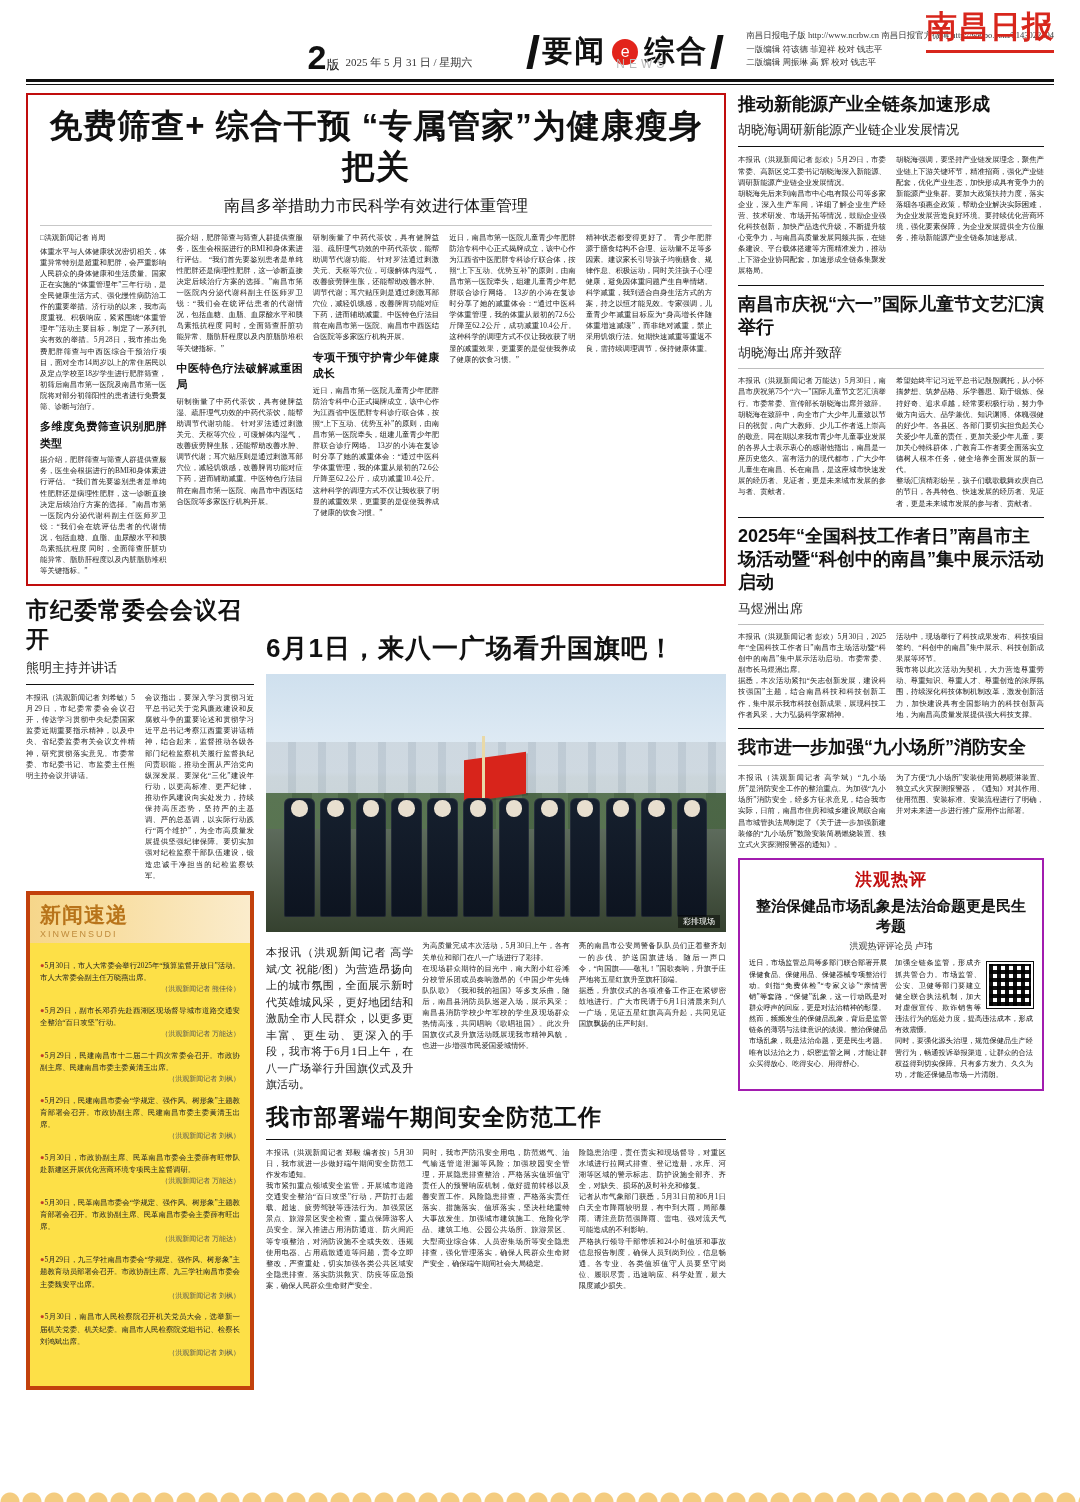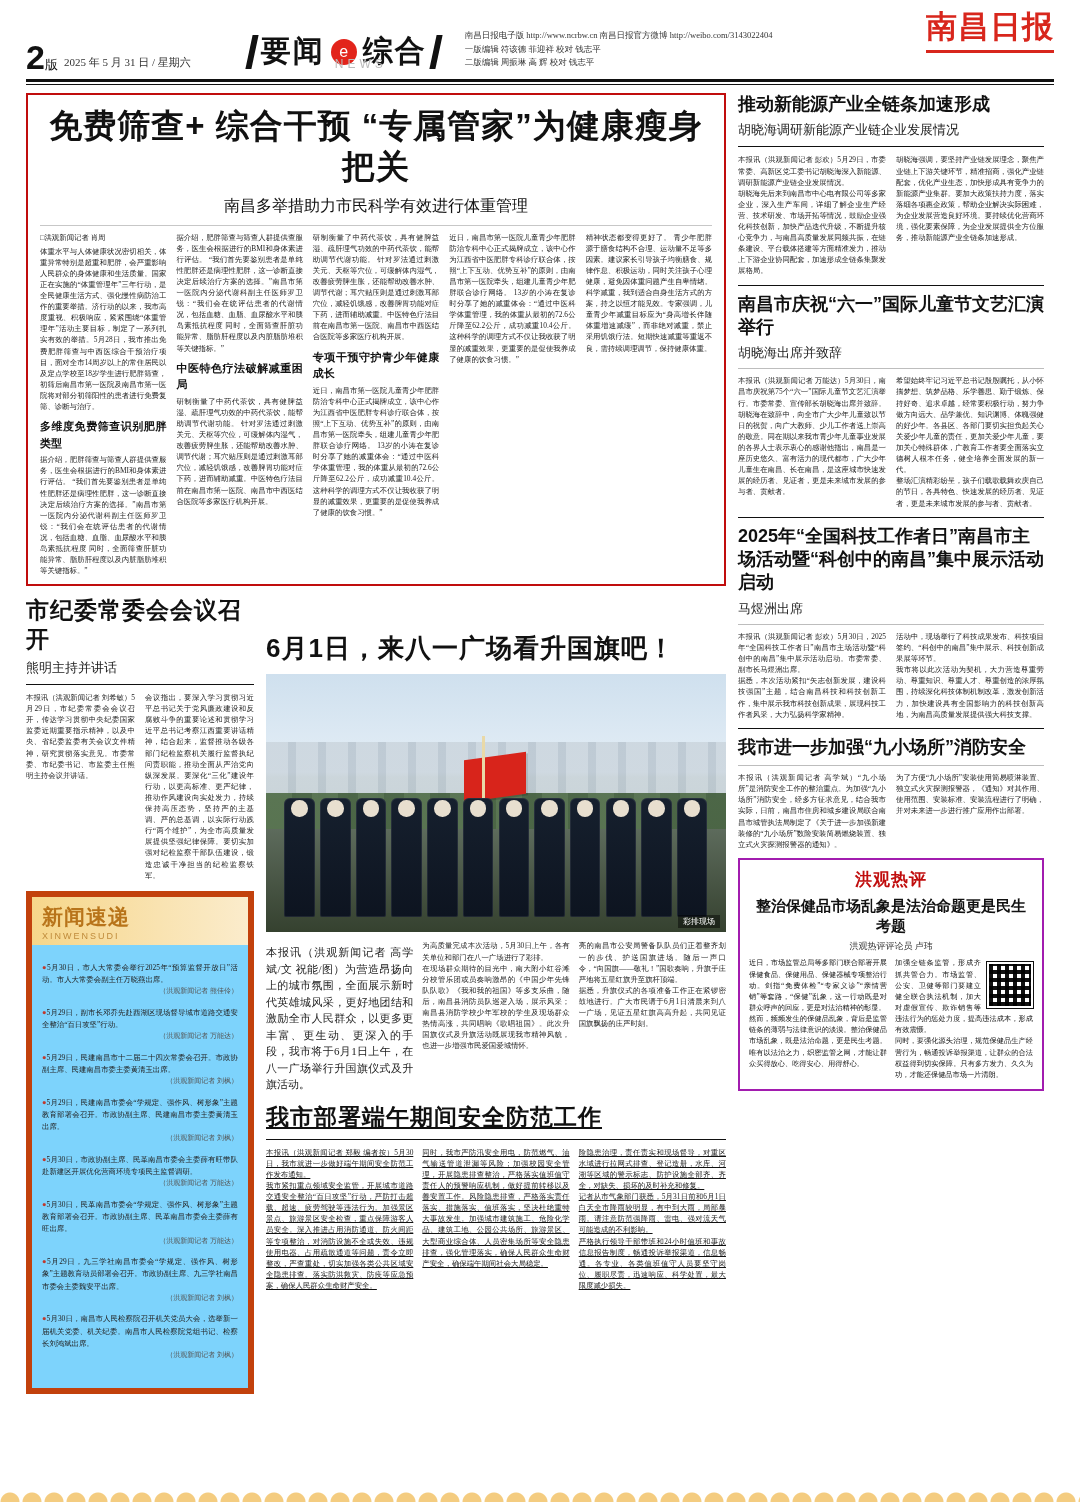--- a/index.html
+++ b/index.html
@@ -1,20 +1,20 @@
 <!DOCTYPE html>
 <html><head>
 <meta charset="utf-8">
 <style>
   html,body{margin:0;padding:0;background:#fff;}
   body{width:1080px;height:1502px;font-family:"Liberation Serif",serif;color:#111;position:relative;overflow:hidden;}
   .page{width:1080px;height:1502px;position:relative;box-sizing:border-box;padding:0 26px;}
 
   
-  .masthead{position:relative;height:74px;display:flex;align-items:flex-end;}
+  .masthead{position:relative;height:74px;display:flex;align-items:flex-end;justify-content:flex-end;}
   .pagenum{font-family:"Liberation Sans",sans-serif;font-weight:bold;font-size:34px;line-height:1;color:#111;margin-right:4px;}
   .pagenum small{font-size:13px;font-weight:normal;}
   .issue-date{font-size:11px;color:#333;margin-bottom:4px;margin-left:2px;}
   .section-banner{margin-left:58px;margin-bottom:2px;display:flex;align-items:center;gap:6px;position:relative;}
   .bar-left{width:6px;height:34px;background:#111;transform:skewX(-12deg);}
   .sec-title{font-family:"Liberation Sans",sans-serif;font-weight:bold;font-size:30px;letter-spacing:2px;color:#111;}
   .sec-badge{width:26px;height:26px;border-radius:50%;background:#e2241b;color:#fff;font-size:16px;display:flex;align-items:center;justify-content:center;font-family:"Liberation Sans",sans-serif;}
   .news-sub{position:absolute;left:86px;top:26px;font-family:"Liberation Sans",sans-serif;font-size:12px;letter-spacing:4px;color:#bbb;}
   .bar-right{width:6px;height:34px;background:#111;transform:skewX(-12deg);}
   .masthead-meta{margin-left:26px;margin-bottom:5px;font-size:8.5px;line-height:1.55;color:#333;}
@@ -61,21 +61,21 @@
   .ph-ground{position:absolute;bottom:0;width:100%;height:40%;background:linear-gradient(#5d6b5c,#35412f);}
   .ph-row{position:absolute;bottom:6%;left:4%;width:92%;height:46%;display:flex;justify-content:space-between;}
   .ph-sol{width:7.2%;height:100%;background:linear-gradient(#16202e,#0d1420);border-radius:6px 6px 2px 2px;box-shadow:0 0 0 1px rgba(255,255,255,.08) inset;}
   .ph-sol:after{content:"";display:block;width:54%;height:14%;margin:6% auto 0;background:#e8dfcf;border-radius:50%;}
   .ph-flagpole{position:absolute;left:47%;bottom:30%;width:3px;height:46%;background:#e9d9a8;}
   .ph-flag{position:absolute;left:43%;bottom:52%;width:62px;height:42px;background:#d8241b;transform:skewY(-8deg);box-shadow:2px 2px 0 rgba(0,0,0,.15);}
   .ph-cap{position:absolute;right:6px;bottom:4px;background:rgba(0,0,0,.45);color:#fff;font-size:8px;padding:1px 5px;}
   .photo-credit{font-size:11px;margin-top:4px;}
 
   
-  .express{border:6px solid #c2410c;margin-top:10px;background:#7dd3fc;}
+  .express{border:4px solid #c2410c;margin-top:10px;background:#fde047;}
   .express-head{background:linear-gradient(90deg,#f6d68a,#fbeccc);padding:6px 10px 4px;}
   .express-title{font-family:"Liberation Sans",sans-serif;font-weight:bold;font-size:21px;color:#b8741a;letter-spacing:1px;}
   .express-en{font-family:"Liberation Sans",sans-serif;font-size:9px;color:#c08c3c;letter-spacing:2px;}
   .express-body{padding:17px 10px;font-size:7.4px;line-height:1.65;color:#222;}
   .express-body p{margin:0 0 9px;text-align:justify;}
   .bullet{color:#c0392b;font-weight:bold;}
   .src{display:block;text-align:right;font-size:7px;color:#555;}
 
   
   .rc-block{margin-bottom:8px;}
@@ -240,35 +240,35 @@
             <div class="c">
               <div>为高质量完成本次活动，5月30日上午，各有关单位和部门在八一广场进行了彩排。</div>
               <div>在现场群众期待的目光中，南大附小红谷滩分校管乐团或员奏响激昂的《中国少年先锋队队歌》《我和我的祖国》等多支乐曲，随后，南昌县消防员队巡逻入场，展示风采；南昌县消防学校少年军校的学生及现场群众热情高涨，共同唱响《歌唱祖国》。此次升国旗仪式及升旗活动既展现我市精神风貌，也进一步增强市民爱国爱城情怀。</div>
             </div>
             <div class="c">
               <div>亮的南昌市公安局警备队队员们正着整齐划一的步伐、护送国旗进场。随后一声口令，“向国旗——敬礼！”国歌奏响，升旗手庄严地将五星红旗升至旗杆顶端。</div>
               <div>据悉，升旗仪式的各项准备工作正在紧锣密鼓地进行。广大市民请于6月1日清晨来到八一广场，见证五星红旗高高升起，共同见证国旗飘扬的庄严时刻。</div>
             </div>
           </div>
 
-          <div style="margin-top:10px;text-decoration:underline;">
+          <div style="margin-top:10px;">
             <div class="hl1">我市部署端午期间安全防范工作</div>
             <div class="sep"></div>
             <div class="body3">
               <div class="c">
                 <div>本报讯（洪观新闻记者 郑毅 编者按）5月30日，我市就进一步做好端午期间安全防范工作发布通知。</div>
                 <div>我市紧扣重点领域安全监管，开展城市道路交通安全整治“百日攻坚”行动，严防打击超载、超速、疲劳驾驶等违法行为。加强景区景点、旅游景区安全检查，重点保障游客人员安全。深入推进占用消防通道、防火间距等专项整治，对消防设施不全或失效、违规使用电器、占用疏散通道等问题，责令立即整改，严查重处，切实加强各类公共区域安全隐患排查。落实防洪救灾、防疫等应急预案，确保人民群众生命财产安全。</div>
               </div>
               <div class="c">
                 <div>同时，我市严防汛安全用电，防范燃气、油气输送管道泄漏等风险；加强校园安全管理，开展隐患排查整治，严格落实值班值守责任人的预警响应机制，做好提前转移以及善安置工作。风险隐患排查，严格落实责任落实、措施落实、值班落实，坚决杜绝重特大事故发生。加强城市建筑施工、危险化学品、建筑工地、公园公共场所、旅游景区、大型商业综合体、人员密集场所等安全隐患排查，强化管理落实，确保人民群众生命财产安全，确保端午期间社会大局稳定。</div>
               </div>
               <div class="c">
                 <div>险隐患治理，责任责实和现场督导，对重区水域进行拉网式排查、登记造册，水库、河湖等区域的警示标志、防护设施全部齐、齐全，对缺失、损坏的及时补充和修复。</div>
                 <div>记者从市气象部门获悉，5月31日前和6月1日白天全市降雨较明显，有中到大雨，局部暴雨。请注意防范强降雨、雷电、强对流天气可能造成的不利影响。</div>
-                <div>严格执行领导干部带班和24小时值班和事故信息报告制度，畅通投诉举报渠道，信息畅通。各专业、各类值班值守人员要坚守岗位、履职尽责，迅速响应、科学处置，最大限度减少损失。</div>
+                <div>严格执行领导干部带班和24小时值班和事故信息报告制度，确保人员到岗到位，信息畅通。各专业、各类值班值守人员要坚守岗位、履职尽责，迅速响应、科学处置，最大限度减少损失。</div>
               </div>
             </div>
           </div>
         </div>
       </div>
     </div>
 
     <div class="col-right">
 
       <div class="rc-block">

